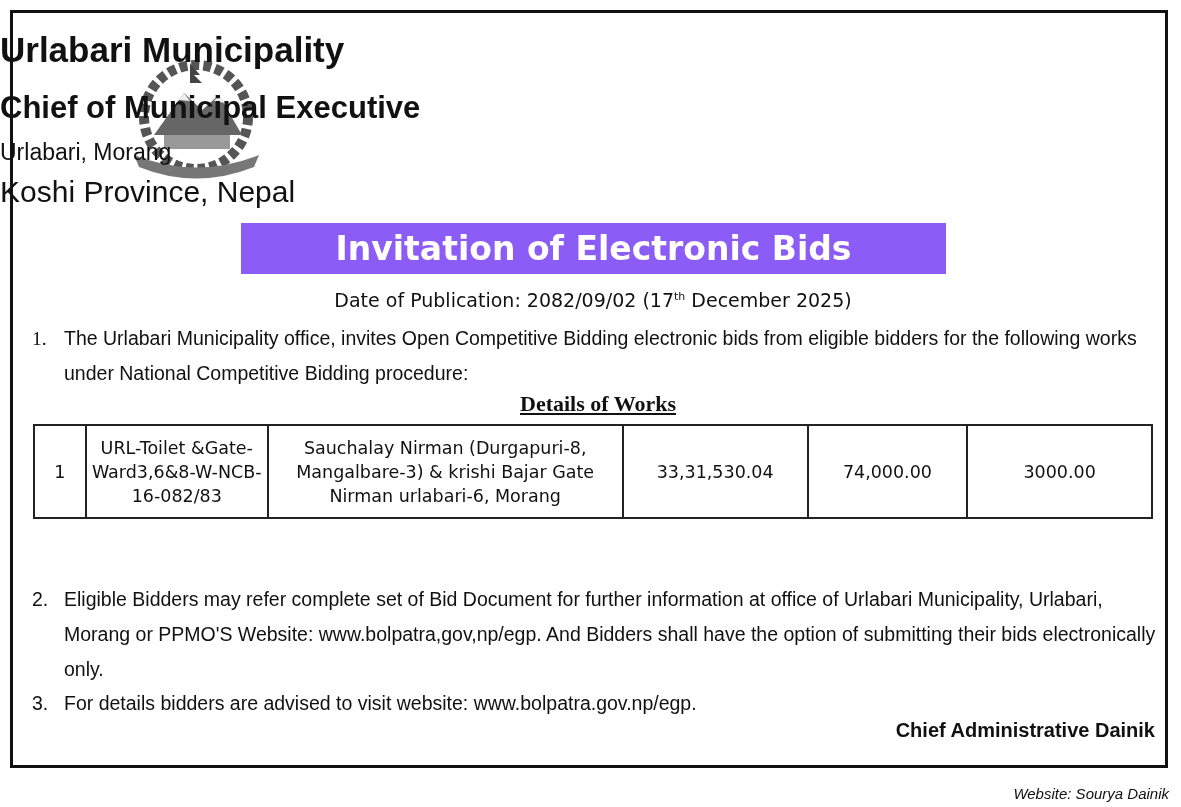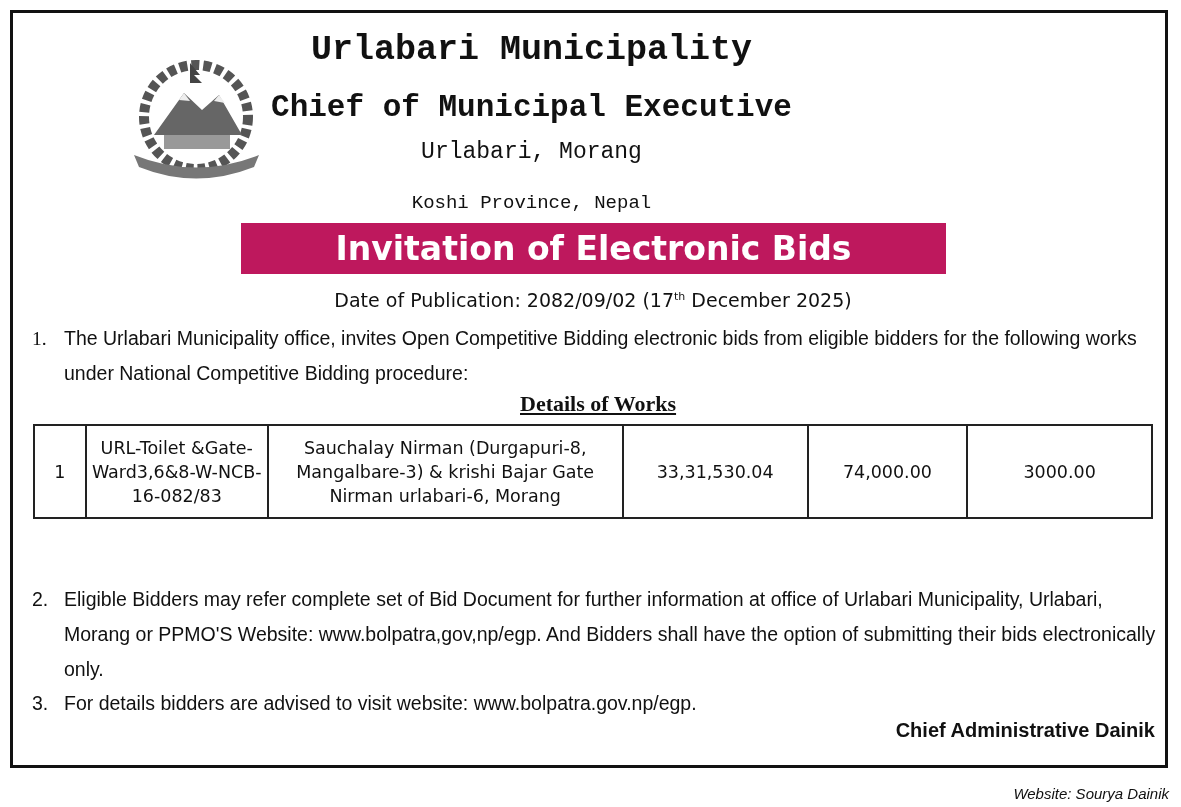--- a/index.html
+++ b/index.html
@@ -5,27 +5,27 @@
   html, body { margin:0; padding:0; }
   body {
     width:1181px; height:807px; background:#ffffff; position:relative; overflow:hidden;
     font-family:"Liberation Sans", sans-serif; color:#111;
   }
   .frame {
     position:absolute; left:10px; top:10px; width:1158px; height:758px;
     border:3px solid #111; box-sizing:border-box; background:#fff;
   }
   .emblem { position:absolute; left:124px; top:55px; width:145px; height:125px; }
-  .hdr { position:absolute; left:0; width:1063px; text-align:center; font-family:Liberation Mono, monospace; }
+  .hdr { position:absolute; left:0; width:1063px; text-align:left; font-family:Liberation Sans, sans-serif; }
   .h1 { top:30px; font-size:35px; font-weight:bold; }
   .h2 { top:90px; font-size:31px; font-weight:bold; }
   .h3 { top:139px; font-size:23px; }
-  .h4 { top:192px; font-size:19px; }
+  .h4 { top:175px; font-size:30px; }
   .banner {
-    position:absolute; left:241px; top:223px; width:705px; height:51px; background:#be185d;
+    position:absolute; left:241px; top:223px; width:705px; height:51px; background:#8b5cf6;
     color:#fff; font-family:"DejaVu Sans", sans-serif; font-weight:bold; font-size:33px;
     display:flex; align-items:center; justify-content:center;
   }
   .pubdate { position:absolute; left:0; width:1186px; top:289px; text-align:center;
     font-family:"DejaVu Sans", sans-serif; font-size:19px; }
   .pubdate sup { font-size:11px; }
   .para { position:absolute; font-size:19.5px; line-height:35px; }
   .num { position:absolute; left:0; }
   .p1 { left:32px; top:321px; width:1125px; }
   .p1 .num { font-family:"Liberation Serif", serif; }

